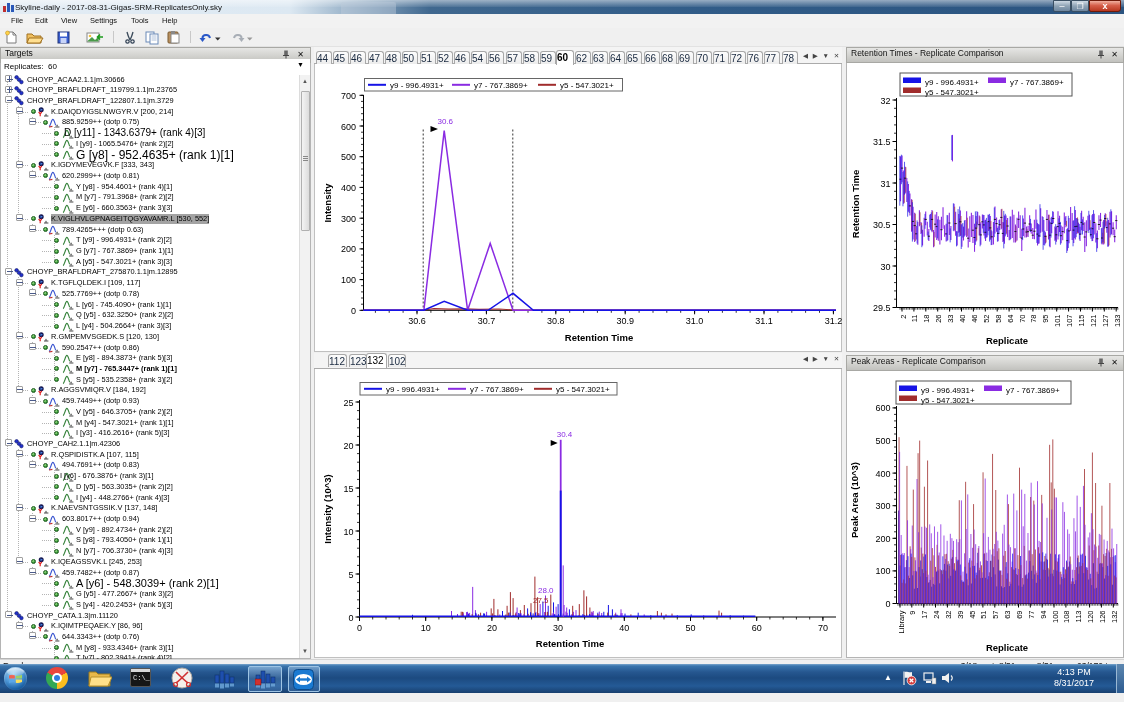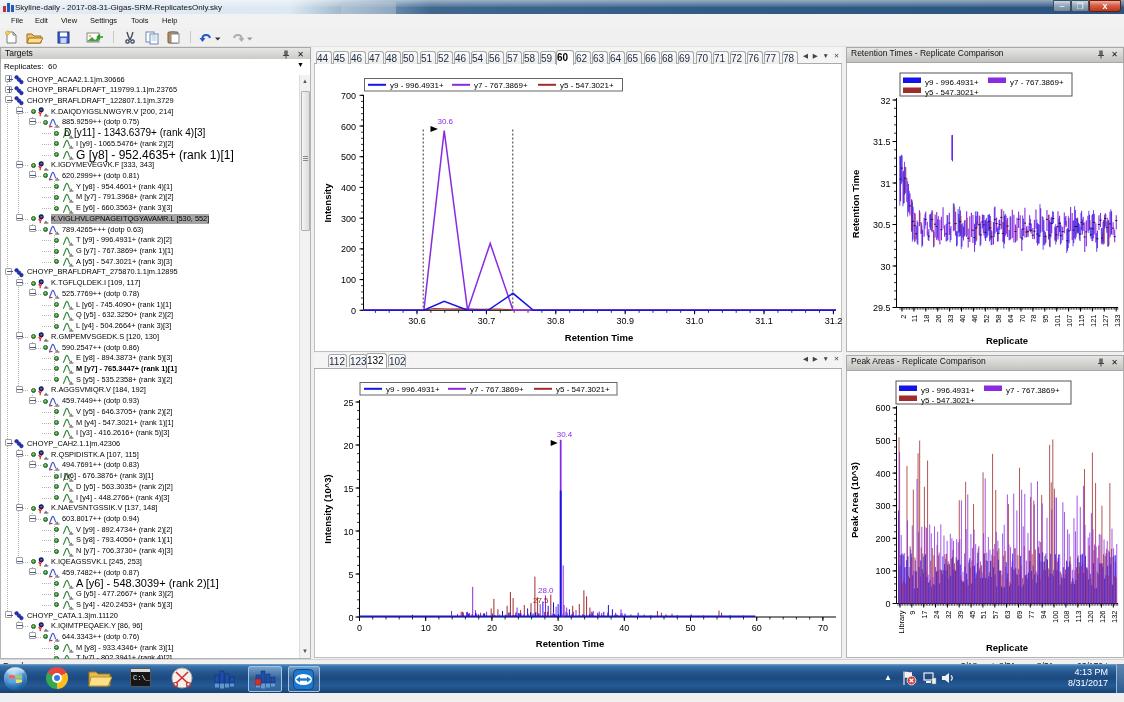--- a/index.html
+++ b/index.html
@@ -2387,14 +2387,14 @@
     </svg>
     <svg style="position:absolute;left:923px;top:7px" width="14" height="14" viewBox="0 0 14 14">
 <rect x="1" y="2" width="9" height="7" fill="none" stroke="#f0f0f0" stroke-width="1.2"></rect>
       <rect x="3" y="10" width="5" height="2" fill="#f0f0f0"></rect>
 <rect x="9" y="7" width="4" height="6" fill="#f0f0f0" stroke="#888" stroke-width="0.5"></rect>
     </svg>
     <svg style="position:absolute;left:941px;top:7px" width="14" height="14" viewBox="0 0 14 14">
 <path d="M1,5 L4,5 L8,2 L8,12 L4,9 L1,9 Z" fill="#f0f0f0"></path>
 <path d="M10,4.5 C11.5,6 11.5,8 10,9.5" stroke="#f0f0f0" stroke-width="1.2" fill="none"></path>
     </svg>
-    <div style="position:absolute;left:1040px;top:3px;width:68px;text-align:right;color:#fff;font-size:9px;line-height:11px">4:13 PM<br>8/31/2017</div>
+    <div style="position:absolute;left:1040px;top:3px;width:68px;text-align:center;color:#fff;font-size:9px;line-height:11px">4:13 PM<br>8/31/2017</div>
     <div style="position:absolute;left:1116px;top:0px;width:8px;height:29px;background:linear-gradient(180deg,#5d87b0,#2c5b90);border-left:1px solid #9ab8d4"></div>
   </div>
 </body></html>

